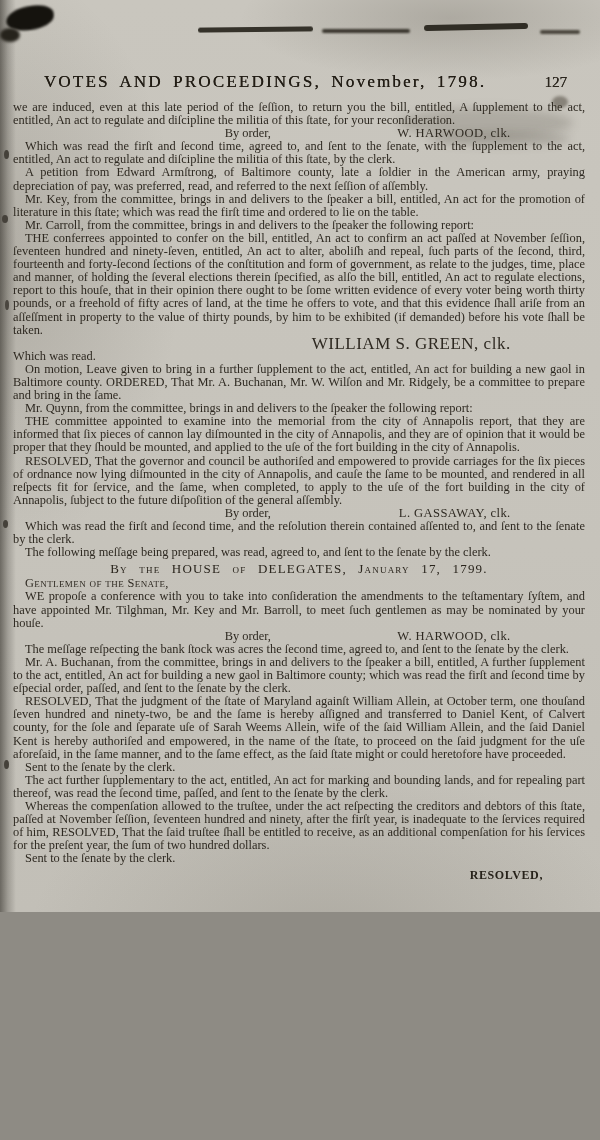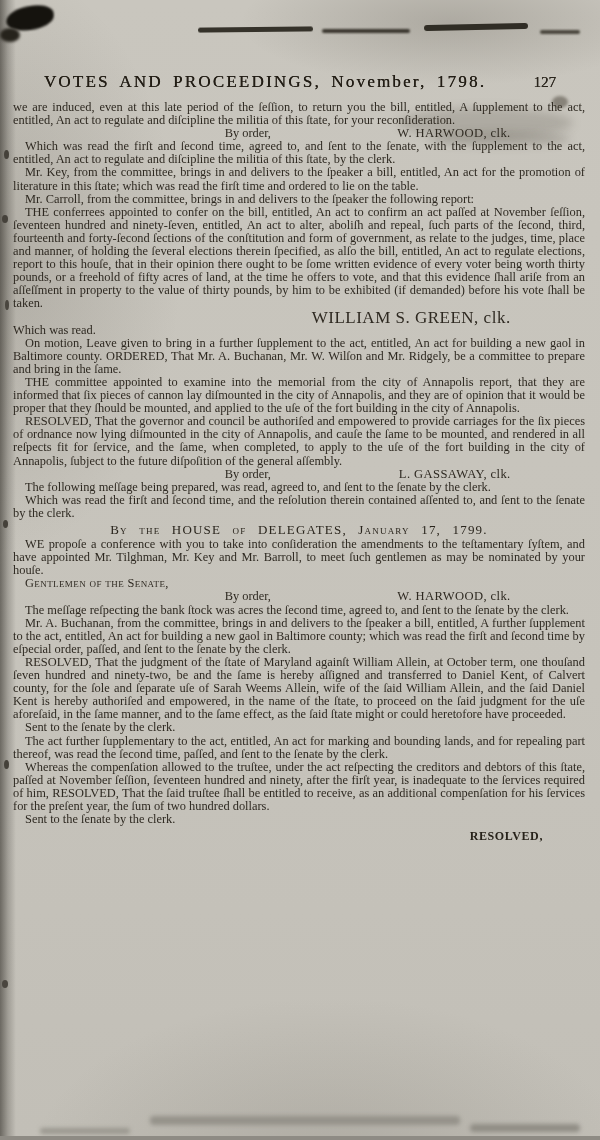--- a/index.html
+++ b/index.html
@@ -4,21 +4,21 @@
 <style>
   * { margin:0; padding:0; box-sizing:border-box; }
   html, body { width:600px; height:1140px; }
   body {
     font-family: "Liberation Serif", "DejaVu Serif", serif;
     background:#8e8b84;
     overflow:hidden;
   }
   .page {
     position:relative;
-    width:600px; height:1136px;
+    width:600px; height:912px;
     overflow:hidden;
     color:#2e2921;
     background:
       radial-gradient(ellipse 260px 420px at 0px 260px, rgba(92,87,77,0.22), transparent 70%),
       radial-gradient(ellipse 420px 240px at 55% 103%, rgba(122,118,108,0.28), transparent 72%),
       radial-gradient(ellipse 300px 90px at 75% 2%, rgba(90,85,75,0.25), transparent 70%),
       linear-gradient(#c9c6be, #c6c3bb 60%, #c2bfb7);
   }
   
   .header { padding-top:72px; }
@@ -26,21 +26,21 @@
     text-align:center;
     padding-right:70px;
     font-size:17px;
     letter-spacing:2.2px;
     word-spacing:4px;
     color:#221d15;
     text-shadow:0.25px 0 0 currentColor;
     white-space:nowrap;
   }
   .pageno {
-    position:absolute; right:44px; top:74px;
+    position:absolute; right:33px; top:74px;
     font-size:15px; color:#2a251d;
     text-shadow:0.2px 0 0 currentColor;
   }
   
   .doc-body {
     margin:9px 15px 0 13px;
     font-size:12.4px;
     line-height:13.1px;
     text-align:justify;
     color:#2e2921;
@@ -112,39 +112,41 @@
   </div>
   <div class="pageno">127</div>
 
   <div class="doc-body" id="doc-body">
       <div class="para noindent">we are induced, even at this late period of the ſeſſion, to return you the bill, entitled, A ſupplement to the act, entitled, An act to regulate and diſcipline the militia of this ſtate, for your reconſideration.</div>
       <div class="byline">
         <div class="byline-label">By order,</div>
         <div class="byline-signer">W. HARWOOD, clk.</div>
       </div>
       <div class="para">Which was read the firſt and ſecond time, agreed to, and ſent to the ſenate, with the ſupplement to the act, entitled, An act to regulate and diſcipline the militia of this ſtate, by the clerk.</div>
+      <div class="para">A petition from Edward Armſtrong, of Baltimore county, late a ſoldier in the American army, praying depreciation of pay, was preferred, read, and referred to the next ſeſſion of aſſembly.</div>
       <div class="para">Mr. Key, from the committee, brings in and delivers to the ſpeaker a bill, entitled, An act for the promotion of literature in this ſtate; which was read the firſt time and ordered to lie on the table.</div>
       <div class="para">Mr. Carroll, from the committee, brings in and delivers to the ſpeaker the following report:</div>
       <div class="para">THE conferrees appointed to confer on the bill, entitled, An act to confirm an act paſſed at November ſeſſion, ſeventeen hundred and ninety-ſeven, entitled, An act to alter, aboliſh and repeal, ſuch parts of the ſecond, third, fourteenth and forty-ſecond ſections of the conſtitution and form of government, as relate to the judges, time, place and manner, of holding the ſeveral elections therein ſpecified, as alſo the bill, entitled, An act to regulate elections, report to this houſe, that in their opinion there ought to be ſome written evidence of every voter being worth thirty pounds, or a freehold of fifty acres of land, at the time he offers to vote, and that this evidence ſhall ariſe from an aſſeſſment in property to the value of thirty pounds, by him to be exhibited (if demanded) before his vote ſhall be taken.</div>
       <div class="byline2">
         <div class="byline-signer">WILLIAM S. GREEN, clk.</div>
       </div>
       <div class="para noindent">Which was read.</div>
       <div class="para">On motion, Leave given to bring in a further ſupplement to the act, entitled, An act for building a new gaol in Baltimore county. ORDERED, That Mr. A. Buchanan, Mr. W. Wilſon and Mr. Ridgely, be a committee to prepare and bring in the ſame.</div>
+      <div class="para">Mr. Quynn, from the committee, brings in and delivers to the ſpeaker the following report:</div>
       <div class="para">THE committee appointed to examine into the memorial from the city of Annapolis report, that they are informed that ſix pieces of cannon lay diſmounted in the city of Annapolis, and they are of opinion that it would be proper that they ſhould be mounted, and applied to the uſe of the fort building in the city of Annapolis.</div>
       <div class="para">RESOLVED, That the governor and council be authoriſed and empowered to provide carriages for the ſix pieces of ordnance now lying diſmounted in the city of Annapolis, and cauſe the ſame to be mounted, and rendered in all reſpects fit for ſervice, and the ſame, when completed, to apply to the uſe of the fort building in the city of Annapolis, ſubject to the future diſpoſition of the general aſſembly.</div>
       <div class="byline">
         <div class="byline-label">By order,</div>
         <div class="byline-signer">L. GASSAWAY, clk.</div>
       </div>
+      <div class="para">Which was read the firſt and ſecond time, and the reſolution therein contained aſſented to, and ſent to the ſenate by the clerk.</div>
       <div class="para">The following meſſage being prepared, was read, agreed to, and ſent to the ſenate by the clerk.</div>
-      <div class="para">Which was read the firſt and ſecond time, and the reſolution therein contained aſſented to, and ſent to the ſenate by the clerk.</div>
       <div class="heading">By the HOUSE of DELEGATES, January 17, 1799.</div>
+      <div class="para sc">Gentlemen of the Senate,</div>
       <div class="para">WE propoſe a conference with you to take into conſideration the amendments to the teſtamentary ſyſtem, and have appointed Mr. Tilghman, Mr. Key and Mr. Barroll, to meet ſuch gentlemen as may be nominated by your houſe.</div>
-      <div class="para sc">Gentlemen of the Senate,</div>
       <div class="byline">
         <div class="byline-label">By order,</div>
         <div class="byline-signer">W. HARWOOD, clk.</div>
       </div>
       <div class="para">The meſſage reſpecting the bank ſtock was acres the ſecond time, agreed to, and ſent to the ſenate by the clerk.</div>
       <div class="para">Mr. A. Buchanan, from the committee, brings in and delivers to the ſpeaker a bill, entitled, A further ſupplement to the act, entitled, An act for building a new gaol in Baltimore county; which was read the firſt and ſecond time by eſpecial order, paſſed, and ſent to the ſenate by the clerk.</div>
       <div class="para">RESOLVED, That the judgment of the ſtate of Maryland againſt William Allein, at October term, one thouſand ſeven hundred and ninety-two, be and the ſame is hereby aſſigned and transferred to Daniel Kent, of Calvert county, for the ſole and ſeparate uſe of Sarah Weems Allein, wife of the ſaid William Allein, and the ſaid Daniel Kent is hereby authoriſed and empowered, in the name of the ſtate, to proceed on the ſaid judgment for the uſe aforeſaid, in the ſame manner, and to the ſame effect, as the ſaid ſtate might or could heretofore have proceeded.</div>
       <div class="para">Sent to the ſenate by the clerk.</div>
       <div class="para">The act further ſupplementary to the act, entitled, An act for marking and bounding lands, and for repealing part thereof, was read the ſecond time, paſſed, and ſent to the ſenate by the clerk.</div>
       <div class="para">Whereas the compenſation allowed to the truſtee, under the act reſpecting the creditors and debtors of this ſtate, paſſed at November ſeſſion, ſeventeen hundred and ninety, after the firſt year, is inadequate to the ſervices required of him, RESOLVED, That the ſaid truſtee ſhall be entitled to receive, as an additional compenſation for his ſervices for the preſent year, the ſum of two hundred dollars.</div>

